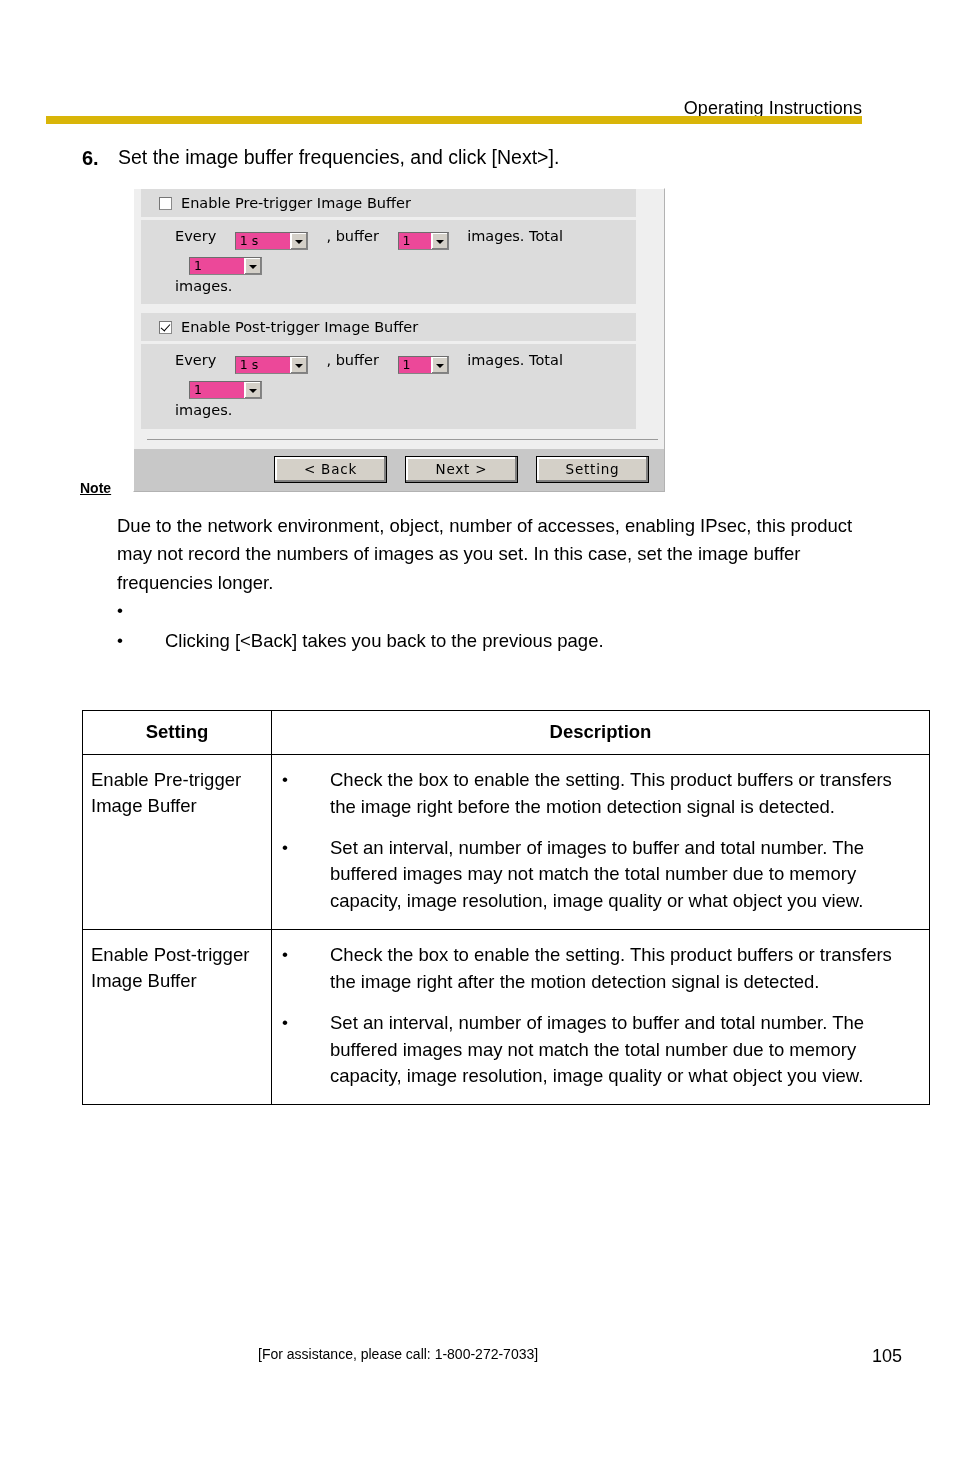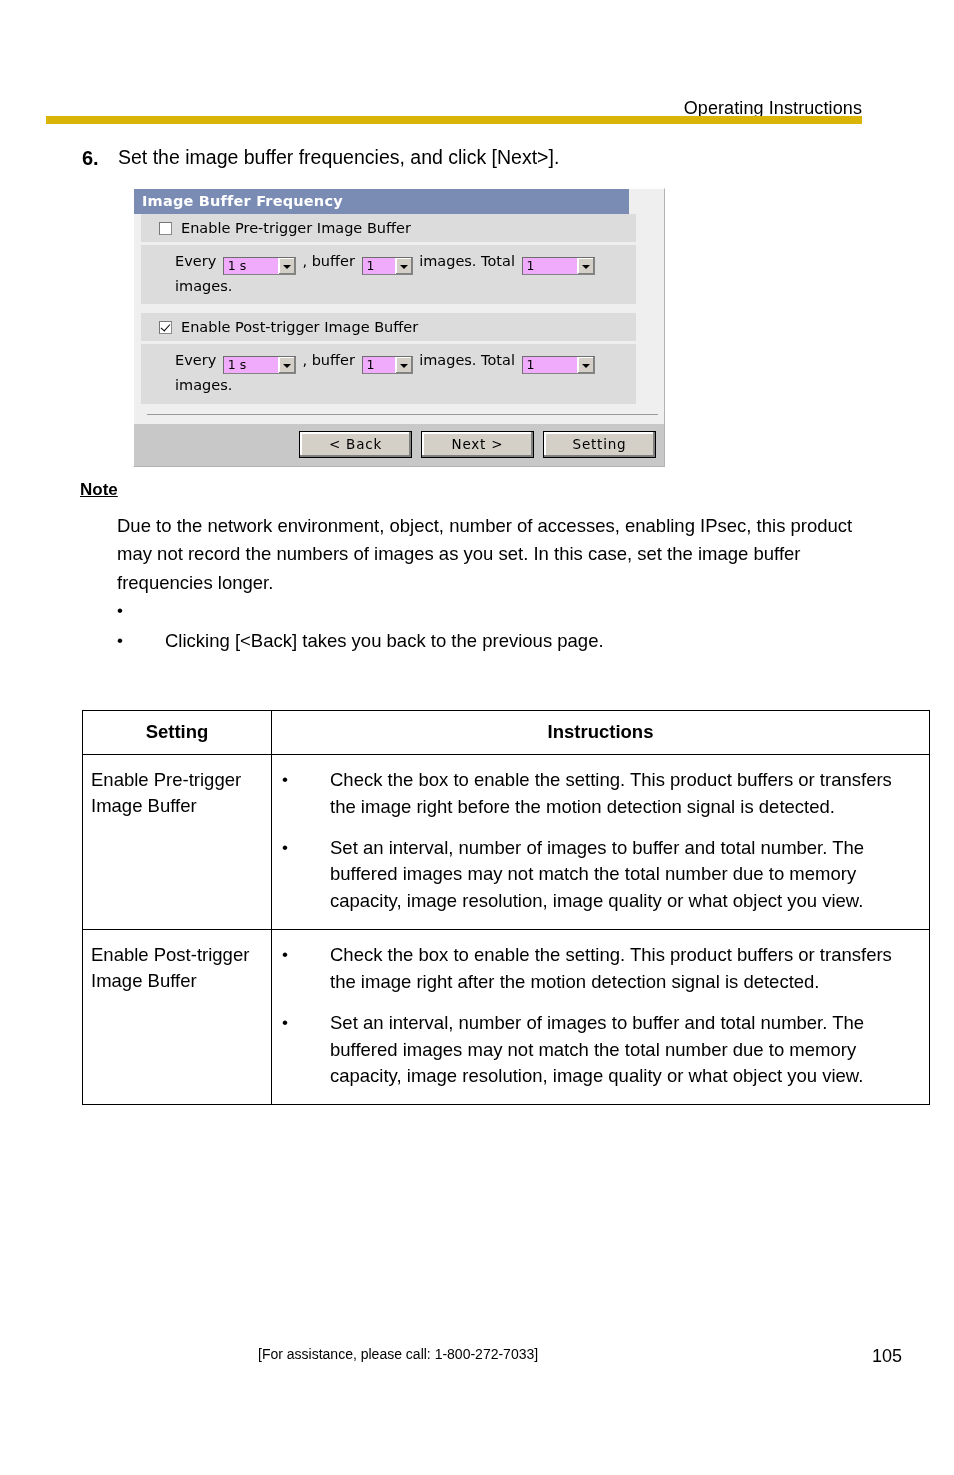--- a/index.html
+++ b/index.html
@@ -135,24 +135,24 @@
     border-width: 0 1.6px 1.6px 0;
     transform: rotate(42deg);
   }
 
   .sel {
     display: inline-flex;
     align-items: stretch;
     border: 1px solid #848484;
     border-top-color: #6d6d6d;
     border-left-color: #6d6d6d;
-    background: #f0abfc;
+    background: #ec4899;
     height: 18px;
     vertical-align: -4px;
-    margin: 0 2px;
+    margin: 0 14px;
     box-sizing: border-box;
   }
   .sel .val {
     font-size: 12.5px;
     padding: 0 4px;
     line-height: 16px;
     white-space: nowrap;
     overflow: hidden;
     color: #000;
   }
@@ -181,45 +181,45 @@
     padding: 10px 0 0 0;
     background: #efefef;
   }
   .dlg-sep {
     height: 1px;
     background: #9a9a9a;
     margin: 0 6px 0 6px;
   }
   .dlg-buttonbar {
     background: #c8c8c8;
-    padding: 7px 8px 8px 0;
+    padding: 7px 15px 8px 0;
     display: flex;
     justify-content: flex-end;
-    gap: 9px;
+    gap: 18px;
     margin-top: 9px;
   }
   .dlg-btn {
     background: #d4d0c8;
     border: 1px solid #000000;
     box-shadow: inset -2px -2px 0 #808080, inset 2px 2px 0 #ffffff;
     font-size: 13.5px;
     letter-spacing: 0.8px;
     padding: 4px 0 5px;
     width: 113px;
     text-align: center;
     color: #000;
     box-sizing: border-box;
   }
 
   
   .note-title {
     position: absolute;
     left: 80px;
     top: 480px;
-    font-size: 17px;
+    font-size: 14px;
     font-weight: bold;
     text-decoration: underline;
   }
   .note-body {
     position: absolute;
     left: 117px;
     top: 512px;
     width: 745px;
     font-size: 18.5px;
     line-height: 1.53;
@@ -304,21 +304,20 @@
 
 <div class="page-header-text">Operating Instructions</div>
 <div class="gold-rule"></div>
 
 <div class="step-row">
   <div class="step-num">6.</div>
   <div class="step-text">Set the image buffer frequencies, and click [Next&gt;].</div>
 </div>
 
 <div class="dialog">
-  <div class="dlg-titlebar">Image Buffer Frequency</div>
 
   <div class="dlg-body">
 
     <div class="dlg-section">
       <div class="dlg-checkrow">
         <span class="cb"></span>
         <span>Enable Pre-trigger Image Buffer</span>
       </div>
       <div class="dlg-gap-sm"></div>
       <div class="dlg-fieldrow">
@@ -392,21 +391,21 @@
   <div class="note-li">
     <span class="bl">•</span>
     <span>Clicking [&lt;Back] takes you back to the previous page.</span>
   </div>
 </div>
 
 <table class="spec">
   <thead>
     <tr>
       <th class="setting-cell">Setting</th>
-      <th>Instructions</th>
+      <th>Description</th>
     </tr>
   </thead>
   <tbody>
     <tr>
       <td class="setting-cell">Enable Pre-trigger Image Buffer</td>
       <td class="desc-cell">
         <div class="desc-li">
           <span class="bl">•</span>
           <span>Check the box to enable the setting. This product buffers or transfers the image right before the motion detection signal is detected.</span>
         </div>

